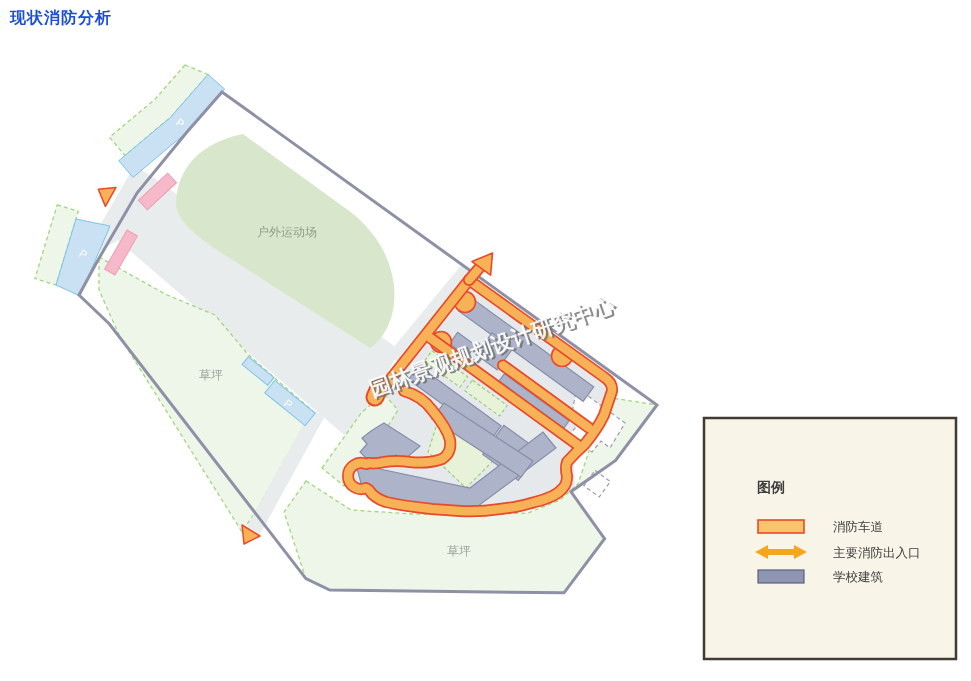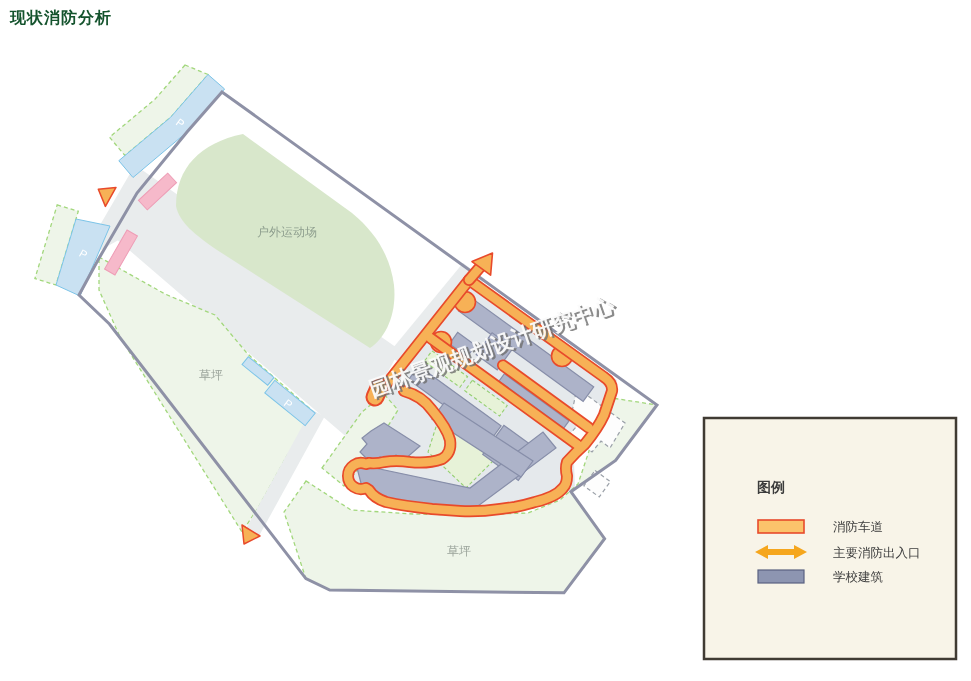--- a/index.html
+++ b/index.html
@@ -1,16 +1,16 @@
 <!DOCTYPE html>
 <html><head><meta charset="utf-8">
 <style>
 html,body{margin:0;padding:0;background:#ffffff;font-family:"Liberation Sans",sans-serif;}
 #page{position:relative;width:971px;height:681px;overflow:hidden;}
-#title{position:absolute;left:10px;top:8px;font-size:16px;font-weight:bold;color:#14532d;letter-spacing:1px;}
+#title{position:absolute;left:10px;top:8px;font-size:16px;font-weight:bold;color:#1d4ed8;letter-spacing:1px;}
 </style></head>
 <body>
 <div id="page">
 <svg width="971" height="681" viewBox="0 0 971 681" font-family="Liberation Sans, sans-serif">
 <rect width="971" height="681" fill="#ffffff"></rect>
 
 <polygon points="135.0,165.0 400.0,350.0 350.0,440.0 100.0,225.0" fill="#e9eced"></polygon>
 
 <polygon points="70.0,246.0 112.0,225.0 122.0,238.0 80.0,262.0" fill="#e9eced"></polygon>
 

